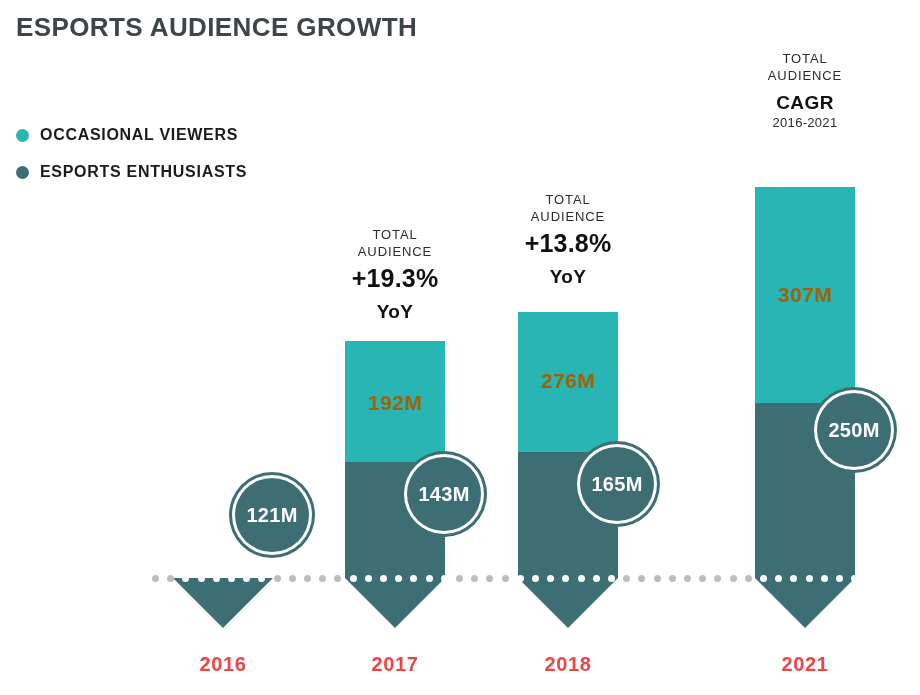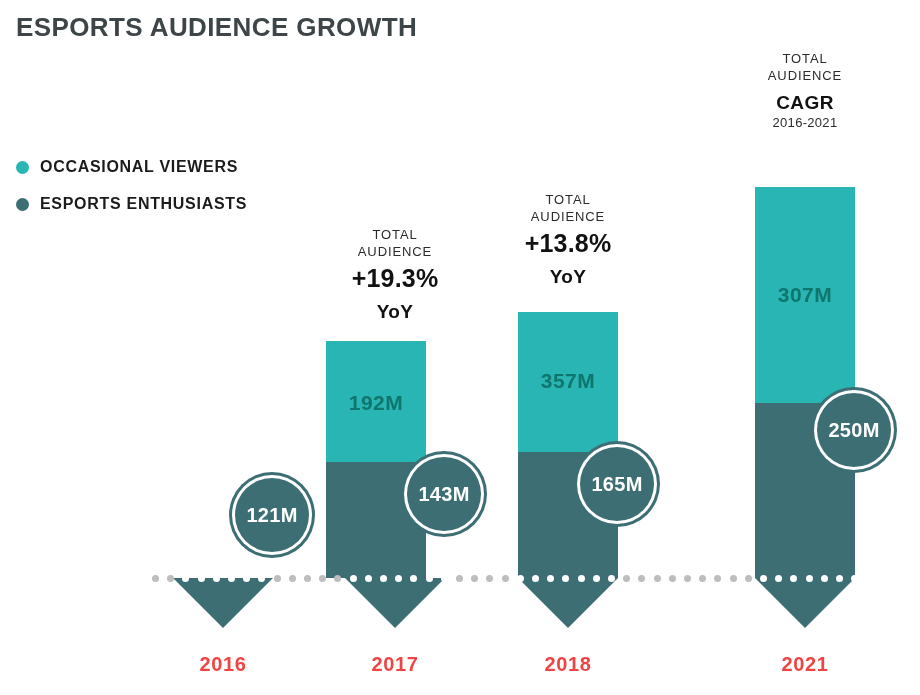--- a/index.html
+++ b/index.html
@@ -18,21 +18,21 @@
     font-size:26px;font-weight:bold;letter-spacing:.4px;
     color:#3d4548;white-space:nowrap;
   }
   .subtitle{
     position:absolute;left:17px;top:53px;
     font-size:20px;font-weight:normal;letter-spacing:.6px;
     color:#5b6568;white-space:nowrap;
   }
 
   
-  .legend-row{position:absolute;left:16px;display:flex;align-items:center;gap:11px;margin-top:32px;}
+  .legend-row{position:absolute;left:16px;display:flex;align-items:center;gap:11px;}
   .legend-row.r0{top:126px;}
   .legend-row.r1{top:163px;}
   .legend-dot{width:13px;height:13px;border-radius:50%;flex:none;}
   .legend-label{
     font-size:16px;font-weight:bold;letter-spacing:.7px;
     color:#1b1b1b;white-space:nowrap;
   }
 
   
   .bar-group{position:absolute;width:100px;}
@@ -40,21 +40,21 @@
   .seg-top{background:#29b5b3;}
   .seg-bot{background:#3c6e74;}
   .bar-tip{
     position:absolute;left:0;width:0;height:0;
     border-left:50px solid transparent;
     border-right:50px solid transparent;
     border-top:50px solid #3c6e74;
   }
   .seg-value{
     position:absolute;left:0;width:100px;
-    text-align:center;color:#0f766e;
+    text-align:center;color:#a16207;
     font-size:21px;font-weight:bold;letter-spacing:.5px;
   }
 
   
   .badge{
     position:absolute;width:74px;height:74px;border-radius:50%;
     background:#3c6e74;
     display:flex;align-items:center;justify-content:center;
     box-shadow:0 0 0 3px #ffffff, 0 0 0 6px #3c6e74;
   }
@@ -113,39 +113,39 @@
 
   <div class="annot" style="left:310px;top:226px;">
     <div class="annot-kicker">
       <span>TOTAL</span><br>
       <span>AUDIENCE</span>
     </div>
     <div class="annot-pct">+19.3%</div>
     <div class="annot-unit">YoY</div>
   </div>
 
-  <div class="bar-group" style="left:326px;top:0;height:695px;">
+  <div class="bar-group" style="left:345px;top:0;height:695px;">
     <div class="seg seg-top" style="top:341px;height:121px;"></div>
     <div class="seg seg-bot" style="top:462px;height:116px;"></div>
     <div class="seg-value" style="top:391px;">192M</div>
   </div>
 
   <div class="annot" style="left:483px;top:191px;">
     <div class="annot-kicker">
       <span>TOTAL</span><br>
       <span>AUDIENCE</span>
     </div>
     <div class="annot-pct">+13.8%</div>
     <div class="annot-unit">YoY</div>
   </div>
 
   <div class="bar-group" style="left:518px;top:0;height:695px;">
     <div class="seg seg-top" style="top:312px;height:140px;"></div>
     <div class="seg seg-bot" style="top:452px;height:126px;"></div>
-    <div class="seg-value" style="top:369px;">357M</div>
+    <div class="seg-value" style="top:369px;">276M</div>
   </div>
 
   <div class="annot" style="left:720px;top:50px;">
     <div class="annot-kicker">
       <span>TOTAL</span><br>
       <span>AUDIENCE</span>
     </div>
     <div class="annot-unit">CAGR</div>
     <div class="annot-range">2016-2021</div>
   </div>

